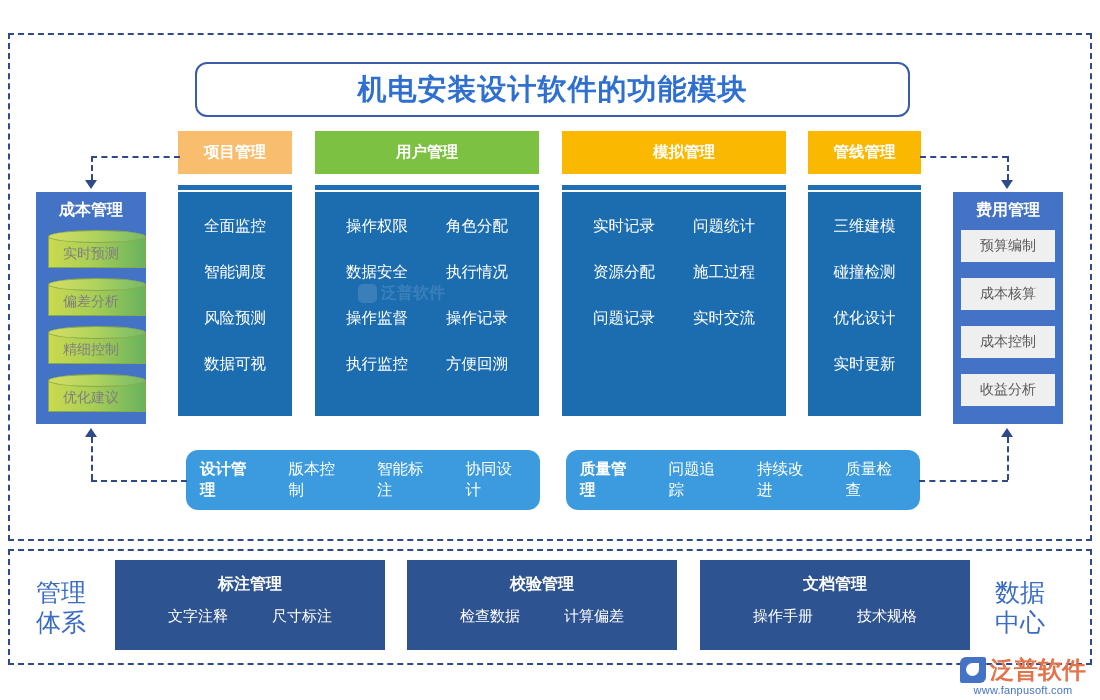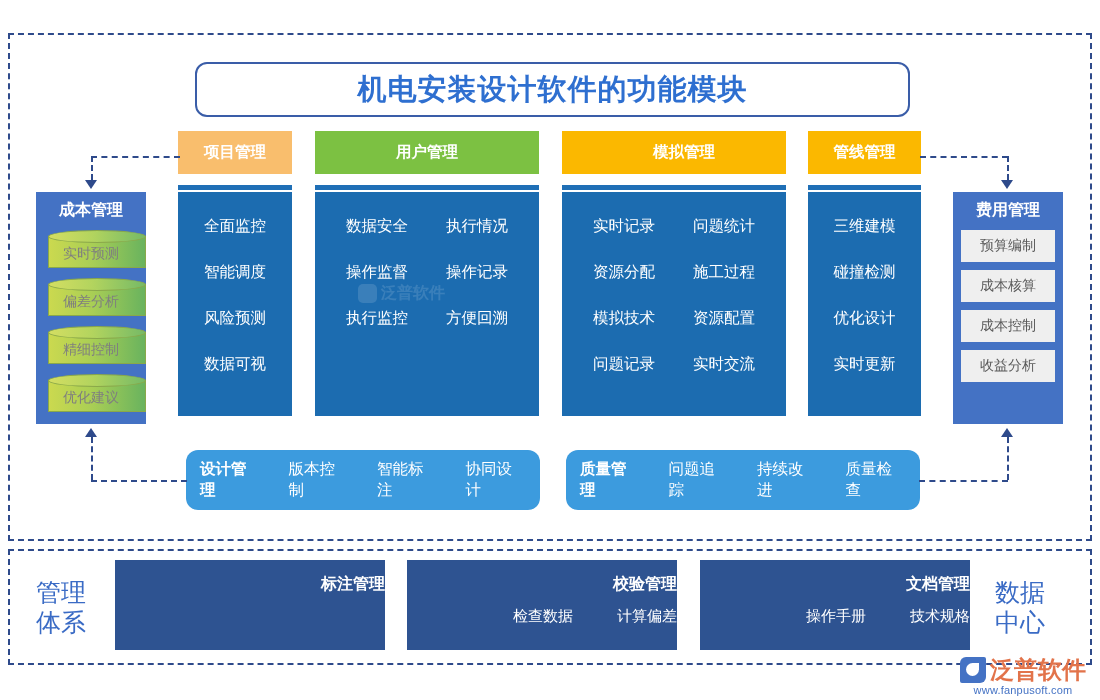--- a/index.html
+++ b/index.html
@@ -98,21 +98,21 @@
     background: linear-gradient(90deg, #D4DE62 0%, #B3D45E 45%, #76BA66 100%);
     border: 1px solid #8aa84a;
   }
   .cylinder .cyl-label {
     position: relative; z-index: 3;
     color: #7f7f7f; font-size: 14px;
     top: 3px;
   }
   .fee-item {
     width: 94px; height: 32px;
-    margin-bottom: 8px;
+    margin-bottom: 16px;
     background: #EFEFEF;
     display: flex; align-items: center; justify-content: center;
     color: #5a5a5a; font-size: 14px;
   }
 
   
   .round-bar {
     position: absolute;
     background: #3C9BDE;
     border-radius: 12px;
@@ -125,21 +125,21 @@
 
   
   .side-label {
     position: absolute;
     color: #3A6BC5; font-size: 25px; line-height: 1.18;
     text-align: center;
   }
   .dark-box {
     position: absolute;
     background: #2E5391;
-    display: flex; flex-direction: column; align-items: flex-end;
+    display: flex; flex-direction: column; align-items: center;
     padding-top: 14px;
   }
   .dark-box .db-title {
     color: #ffffff; font-size: 16px; font-weight: bold;
     margin-bottom: 12px;
   }
   .dark-box .db-row {
     display: flex; gap: 44px;
     color: #ffffff; font-size: 15px;
   }
@@ -239,44 +239,44 @@
       </div>
       <div class="panel-row">
         <span>风险预测</span>
       </div>
       <div class="panel-row">
         <span>数据可视</span>
       </div>
     </div>
     <div class="panel" style="left: 315px; top: 192px; width: 224px; height: 224px; background: rgb(28, 108, 176);">
       <div class="panel-row">
+        <span>操作权限</span>
+        <span>角色分配</span>
+      </div>
+      <div class="panel-row">
         <span>数据安全</span>
         <span>执行情况</span>
       </div>
       <div class="panel-row">
         <span>操作监督</span>
         <span>操作记录</span>
       </div>
       <div class="panel-row">
         <span>执行监控</span>
         <span>方便回溯</span>
       </div>
     </div>
     <div class="panel" style="left: 562px; top: 192px; width: 224px; height: 224px; background: rgb(28, 108, 176);">
       <div class="panel-row">
         <span>实时记录</span>
         <span>问题统计</span>
       </div>
       <div class="panel-row">
         <span>资源分配</span>
         <span>施工过程</span>
-      </div>
-      <div class="panel-row">
-        <span>模拟技术</span>
-        <span>资源配置</span>
       </div>
       <div class="panel-row">
         <span>问题记录</span>
         <span>实时交流</span>
       </div>
     </div>
     <div class="panel" style="left: 808px; top: 192px; width: 113px; height: 224px; background: rgb(28, 108, 176);">
       <div class="panel-row">
         <span>三维建模</span>
       </div>
@@ -348,20 +348,24 @@
   <div>体系</div>
 </div>
 <div class="side-label" id="label-right" style="left: 985px; top: 578px; width: 70px;">
   <div>数据</div>
   <div>中心</div>
 </div>
 
 <div id="dark-host">
     <div class="dark-box" style="left: 115px; top: 560px; width: 270px; height: 90px; background: rgb(46, 83, 145);">
       <div class="db-title">标注管理</div>
+      <div class="db-row">
+        <span>文字注释</span>
+        <span>尺寸标注</span>
+      </div>
     </div>
     <div class="dark-box" style="left: 407px; top: 560px; width: 270px; height: 90px; background: rgb(46, 83, 145);">
       <div class="db-title">校验管理</div>
       <div class="db-row">
         <span>检查数据</span>
         <span>计算偏差</span>
       </div>
     </div>
     <div class="dark-box" style="left: 700px; top: 560px; width: 270px; height: 90px; background: rgb(46, 83, 145);">
       <div class="db-title">文档管理</div>

